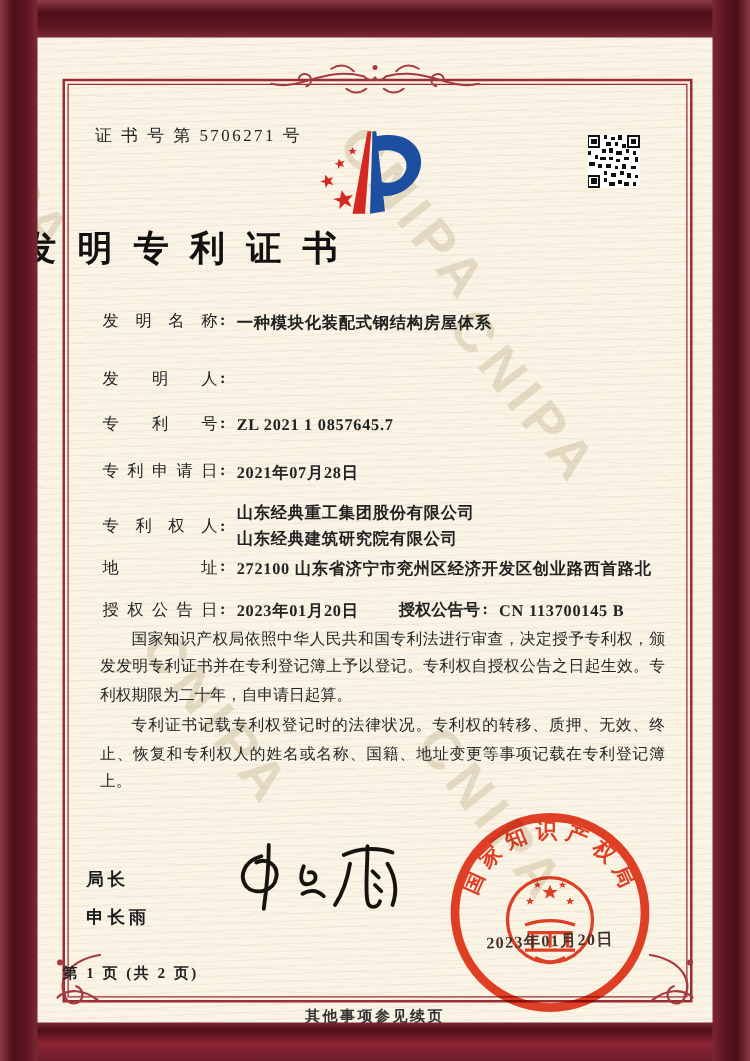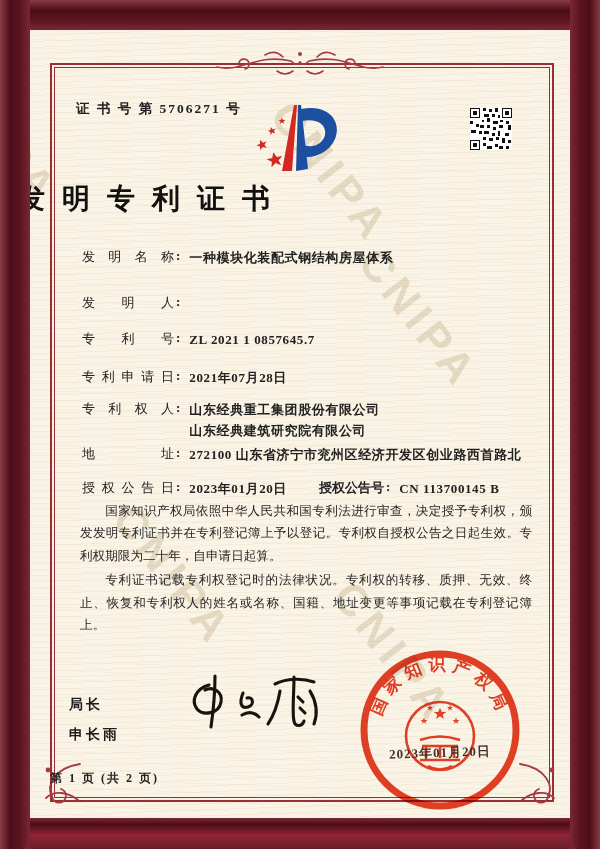--- a/index.html
+++ b/index.html
@@ -23,21 +23,21 @@
     background:linear-gradient(270deg,#8a3a44 0%,#4c0e18 35%,#5d1622 70%,#7b2734 100%);}
   .watermark{position:absolute;z-index:1;font-family:"Liberation Sans",sans-serif;
     font-weight:700;font-size:44px;letter-spacing:6px;color:rgba(196,178,140,0.40);
     transform:rotate(52deg);transform-origin:left top;user-select:none;}
   .inner-border{position:absolute;left:50px;top:63px;width:500px;height:735px;
     border:2px solid #9b2d35;z-index:2;}
   .inner-border::after{content:"";position:absolute;inset:2px;border:1px solid #9b2d35;}
   .ornament-top{position:absolute;left:213px;top:45px;z-index:3;}
   .corner-flourish{position:absolute;z-index:3;}
   .cert-number{position:absolute;left:76px;top:100px;z-index:3;
-    font-size:13.5px;font-weight:700;letter-spacing:2px;color:#222;text-align:center;}
+    font-size:13.5px;font-weight:400;letter-spacing:2px;color:#222;text-align:center;}
   .logo{position:absolute;left:246px;top:99px;z-index:3;}
   .qr{position:absolute;left:470px;top:107px;z-index:3;}
   .title{position:absolute;left:0;right:0;top:180px;z-index:3;
     font-size:28px;font-weight:700;letter-spacing:17px;text-indent:17px;color:#111;}
   .fields{position:absolute;left:82px;top:248px;width:456px;z-index:3;}
   .frow{display:flex;align-items:flex-start;font-size:13px;color:#222;}
   .flabel{flex:0 0 92px;text-align:justify;text-align-last:justify;font-weight:400;}
   .fcolon{margin:0 9px 0 2px;font-weight:700;}
   .fvalue{font-weight:700;letter-spacing:0.6px;line-height:1.55;}
   .grant-group{display:flex;align-items:flex-start;}
@@ -184,21 +184,21 @@
     <div class="frow" style="margin-bottom:18px;">
       <span class="flabel">专利号</span>
         <span class="fcolon">:</span>
       <span class="fvalue">ZL 2021 1 0857645.7</span>
     </div>
     <div class="frow" style="margin-bottom:12px;">
       <span class="flabel">专利申请日</span>
         <span class="fcolon">:</span>
       <span class="fvalue">2021年07月28日</span>
     </div>
-    <div class="frow" style="margin-bottom:4px;">
+    <div class="frow" style="margin-bottom:4px;align-items:center;">
       <span class="flabel">专利权人</span>
         <span class="fcolon">:</span>
       <span class="fvalue">
         <span style="display:block;">山东经典重工集团股份有限公司</span>
         <span style="display:block;">山东经典建筑研究院有限公司</span>
       </span>
     </div>
     <div class="frow" style="margin-bottom:14px;">
       <span class="flabel">地址</span>
         <span class="fcolon">:</span>
@@ -260,18 +260,19 @@
         <path d="M68 98 v12 M82 98 v12 M96 98 v12"></path>
         <path d="M62 112 h40"></path>
         <path d="M70 118 q12 7 24 0"></path>
       </g>
     </svg>
     <div class="seal-date">2023年01月20日</div>
   </div>
 
   <div class="page-number">第 1 页 (共 2 页)</div>
 
+  <div class="footer-note">其他事项参见续页</div>
 
   <div class="frame top"></div>
   <div class="frame bottom"></div>
   <div class="frame left"></div>
   <div class="frame right"></div>
 </div>
 
 </body></html>

